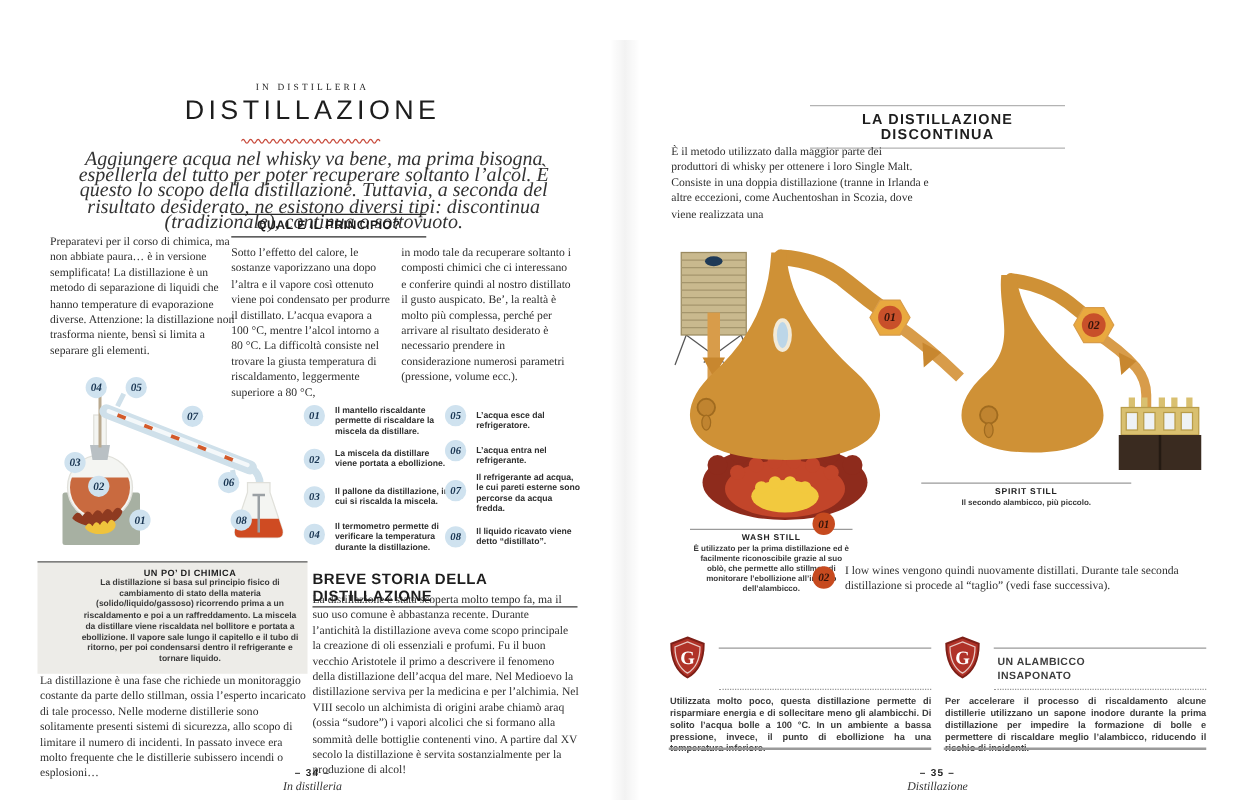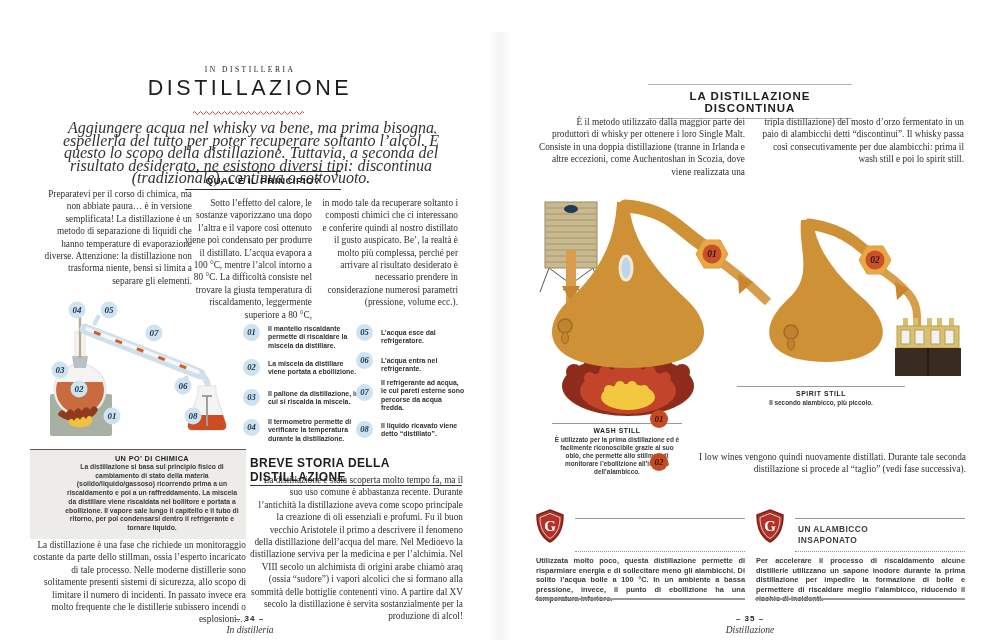--- a/index.html
+++ b/index.html
@@ -7,21 +7,21 @@
   #spread { position:relative; width:1000px; height:640px; background:#ffffff;
             font-family:"Liberation Serif", serif; color:#2b2b2b;margin-top:32px; }
   #spread::after { content:""; position:absolute; left:470px; top:0; width:60px; height:640px;
             background:linear-gradient(to right, rgba(0,0,0,0) 30%, rgba(0,0,0,0.05) 50%, rgba(0,0,0,0) 70%);
             pointer-events:none; }
   .abs { position:absolute; }
   .sans { font-family:"Liberation Sans", sans-serif; }
   .kicker { font-size:7.5px; letter-spacing:2.5px; text-align:center; color:#1d1d1d; }
   .big-title { font-size:21.5px; letter-spacing:3.5px; text-align:center; color:#1d1d1d; font-weight:500; }
   .intro { font-size:16px; line-height:12.5px; font-style:italic; text-align:center; color:#333; }
-  .body-txt { font-size:9.3px; line-height:12.4px; text-align:right; color:#2f2f2f; }
+  .body-txt { font-size:9.3px; line-height:12.4px; text-align:left; color:#2f2f2f; }
   .sec-title { font-family:"Liberation Sans", sans-serif; font-weight:bold; font-size:12px;
                letter-spacing:0.4px; color:#1d1d1d; padding-bottom:1px; border-bottom:1.4px solid #3a3a3a; }
   .boxed-title { font-family:"Liberation Sans", sans-serif; font-weight:bold; font-size:9.8px;
                letter-spacing:0.4px; color:#1d1d1d; text-align:center;
                border-top:1px solid #2b2b2b; border-bottom:1px solid #2b2b2b; padding:3px 0 3px; }
   .step-txt { font-family:"Liberation Sans", sans-serif; font-size:6.9px; line-height:8.4px; color:#2f2f2f; font-weight:bold; }
   .blue-badge { width:17px; height:17px; border-radius:50%; background:#cfe2ef;
                 font-family:"Liberation Serif", serif; font-style:italic; font-weight:bold;
                 font-size:8.5px; color:#16324f; text-align:center; line-height:17px; }
   .chem-box { border-top:1px solid #5a5a5a; background:#edece8; padding:4px 7px 6px; text-align:center; }
@@ -146,21 +146,20 @@
 
   <div class="abs sec-title" style="left:250px; top:424px; width:212px;">BREVE STORIA DELLA DISTILLAZIONE</div>
   <div class="abs body-txt" style="left:250px; top:442px; width:213px;">La distillazione è stata scoperta molto tempo fa, ma il suo uso comune è abbastanza recente. Durante l’antichità la distillazione aveva come scopo principale la creazione di oli essenziali e profumi. Fu il buon vecchio Aristotele il primo a descrivere il fenomeno della distillazione dell’acqua del mare. Nel Medioevo la distillazione serviva per la medicina e per l’alchimia. Nel VIII secolo un alchimista di origini arabe chiamò araq (ossia “sudore”) i vapori alcolici che si formano alla sommità delle bottiglie contenenti vino. A partire dal XV secolo la distillazione è servita sostanzialmente per la produzione di alcol!</div>
 
   <div class="abs pagenum" style="left:200px; top:582px; width:100px;">– 34 –</div>
   <div class="abs section-name" style="left:200px; top:593px; width:100px;">In distilleria</div>
 
   <div class="abs rp-header" style="left:648px; top:52px; width:204px;">LA DISTILLAZIONE DISCONTINUA</div>
 
   <div class="abs body-txt" style="left:537px; top:84px; width:208px;">È il metodo utilizzato dalla maggior parte dei produttori di whisky per ottenere i loro Single Malt. Consiste in una doppia distillazione (tranne in Irlanda e altre eccezioni, come Auchentoshan in Scozia, dove viene realizzata una</div>
-  <div class="abs body-txt" style="left:753px; top:84px; width:211px;">tripla distillazione) del mosto d’orzo fermentato in un paio di alambicchi detti “discontinui”. Il whisky passa così consecutivamente per due alambicchi: prima il wash still e poi lo spirit still.</div>
 
   <svg class="abs" style="left:535px; top:158px;" width="432" height="238" viewBox="0 0 432 238">
 
     <g>
       <line x1="14" y1="78" x2="5" y2="102" stroke="#555" stroke-width="1"></line>
       <line x1="58" y1="78" x2="67" y2="102" stroke="#555" stroke-width="1"></line>
       <line x1="14" y1="78" x2="44" y2="100" stroke="#555" stroke-width="1"></line>
       <line x1="58" y1="78" x2="28" y2="100" stroke="#555" stroke-width="1"></line>
       <rect x="10" y="12" width="52" height="66" fill="#c9b98e" stroke="#9a8a60" stroke-width="1"></rect>
       <g stroke="#a5966d" stroke-width="1">

